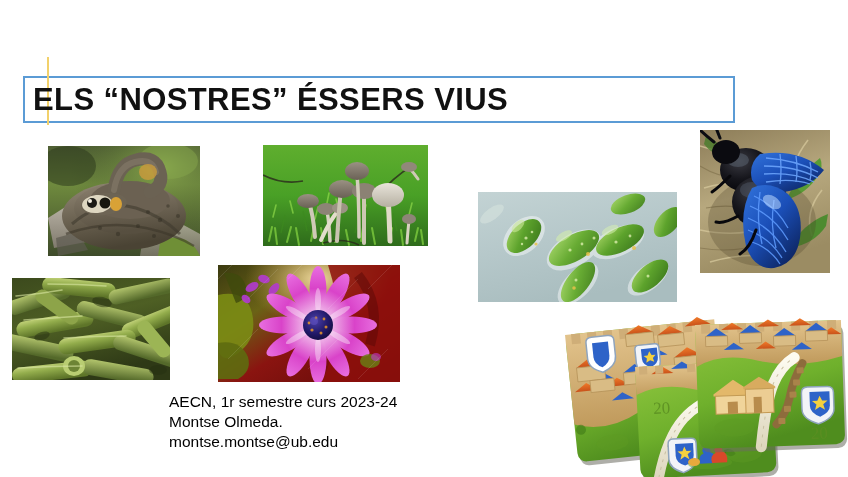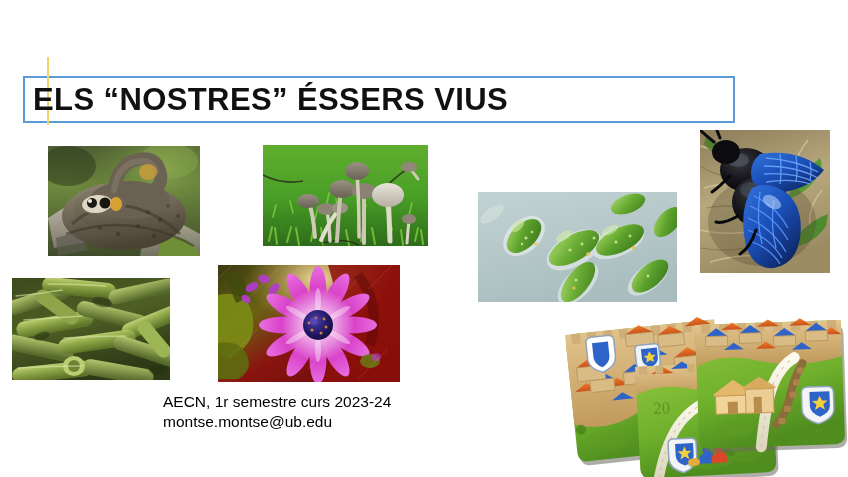--- a/index.html
+++ b/index.html
@@ -71,21 +71,21 @@
   #photo-mushrooms  { left: 263px; top: 145px; width: 165px; height: 101px; z-index: 2; }
   #photo-bee        { left: 700px; top: 130px; width: 130px; height: 143px; z-index: 6; }
   #photo-euglena    { left: 478px; top: 192px; width: 199px; height: 110px; z-index: 2; }
   #photo-bacteria   { left: 12px;  top: 278px; width: 158px; height: 102px; z-index: 2; }
   #photo-flower     { left: 218px; top: 265px; width: 182px; height: 117px; z-index: 2; }
   #photo-boardgame  { left: 557px; top: 305px; width: 291px; height: 172px; z-index: 2; background: #ffffff; }
 
   
   #caption-block {
     position: absolute;
-    left: 163px;
+    left: 169px;
     top: 392px;
     z-index: 7;
     font-size: 15.5px;
     line-height: 20px;
     color: #000000;
     font-family: "Liberation Sans", sans-serif;
     white-space: nowrap;
   }
   #caption-block div { margin: 0; padding: 0; }
 </style>
@@ -753,16 +753,17 @@
         <path d="M122 75 l2.4 5 l5.4 0 l-4.4 3.8 l1.6 5.4 l-5 -3.2 l-5 3.2 l1.6 -5.4 l-4.4 -3.8 l5.4 0 Z" fill="#f4d03f"></path>
 
         <text x="112" y="118" font-family="Liberation Serif, serif" font-size="17" fill="#5b8e22" opacity="0.9">20</text>
         <ellipse cx="36" cy="104" rx="20" ry="9" fill="#5e9c24" opacity="0.45"></ellipse>
       </g>
     </svg>
   </div>
 
   <div id="caption-block">
     <div>AECN, 1r semestre curs  2023-24</div>
+    <div>Montse Olmeda.</div>
     <div>montse.montse@ub.edu</div>
   </div>
 
 </div>
 
 </body></html>

